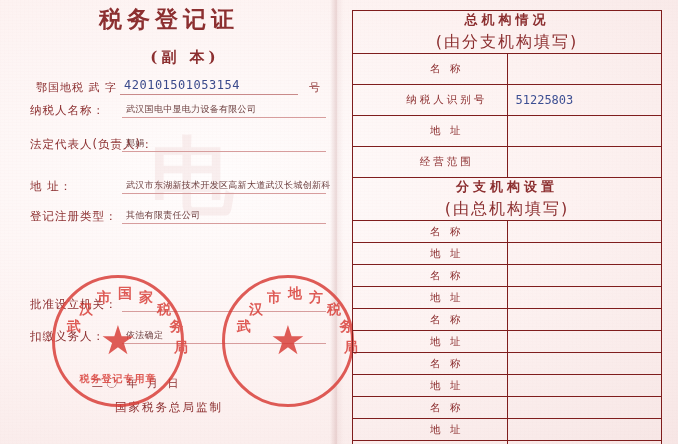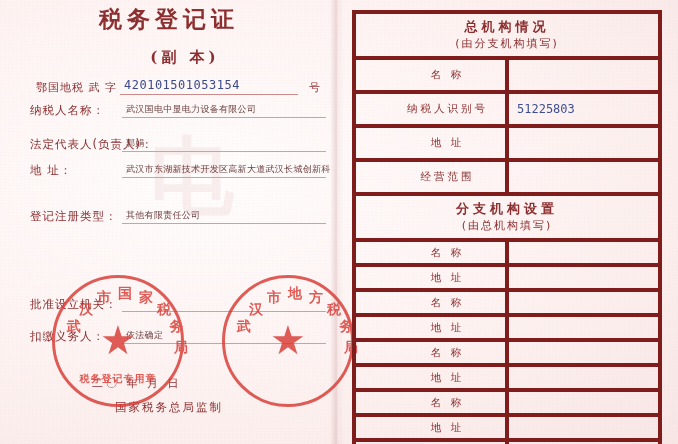--- a/index.html
+++ b/index.html
@@ -238,39 +238,39 @@
   }
   .tbl {
     position: absolute;
     left: 8px; top: 10px;
     width: 310px;
     border: 1px solid #b84a4a;
     border-collapse: collapse;
     table-layout: fixed;
   }
   .tbl td {
-    border: 4px solid #7f1d1d;
+    border: 1px solid #7f1d1d;
     height: 21px;
     font-size: 10.5px;
     color: #8c2f30;
     text-align: center;
     letter-spacing: 3px;
     padding: 0 2px;
     background: transparent;
   }
   .tbl td.hdr {
     height: 42px;
     font-size: 13px;
     font-weight: bold;
     letter-spacing: 4px;
     line-height: 1.45;
   }
   .tbl td.hdr .sub {
     display: block;
-    font-size: 11px;
+    font-size: 16px;
     font-weight: normal;
     letter-spacing: 2px;
   }
   .tbl td.lab { width: 86px; padding-left: 36px; }
   .tbl td.val {
     text-align: left;
     padding-left: 8px;
     letter-spacing: 0;
     font-family: "DejaVu Sans Mono", "Liberation Mono", monospace;
     font-size: 12px;
@@ -305,21 +305,21 @@
       <span class="val">武汉国电中显电力设备有限公司</span>
       <div class="rule"></div>
     </div>
 
     <div class="field" style="top:134px">
       <span class="lbl">法定代表人(负责人)：</span>
       <span class="val">郭娟</span>
       <div class="rule"></div>
     </div>
 
-    <div class="field" style="top:160px">
+    <div class="field" style="top:176px">
       <span class="lbl">地     址：</span>
       <span class="val">武汉市东湖新技术开发区高新大道武汉长城创新科技园1栋</span>
       <div class="rule"></div>
     </div>
 
     <div class="field" style="top:206px">
       <span class="lbl">登记注册类型：</span>
       <span class="val">其他有限责任公司</span>
       <div class="rule"></div>
     </div>

